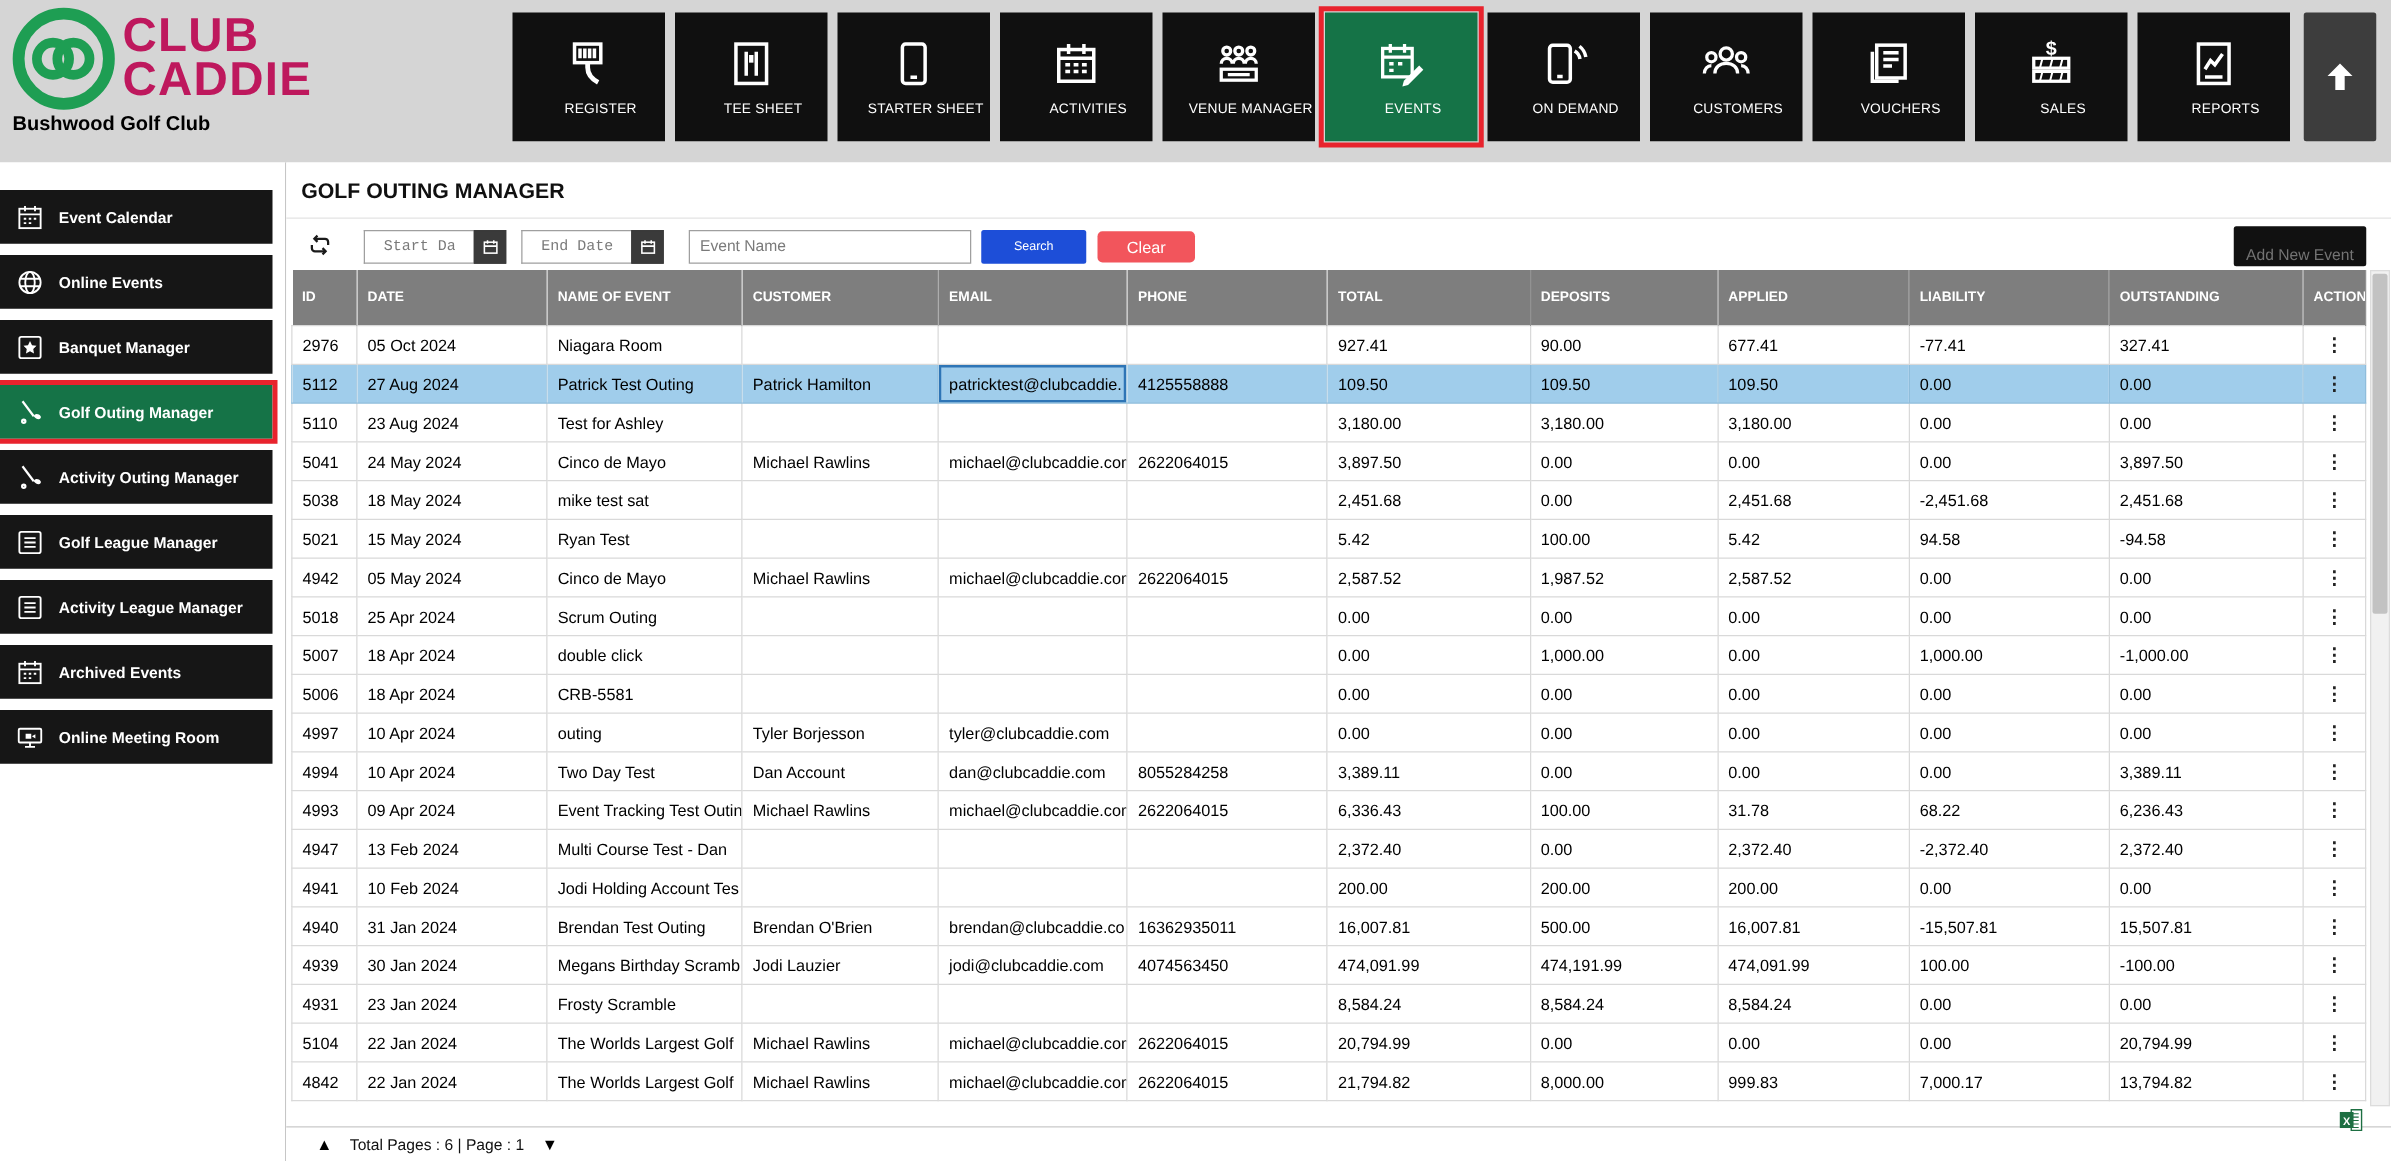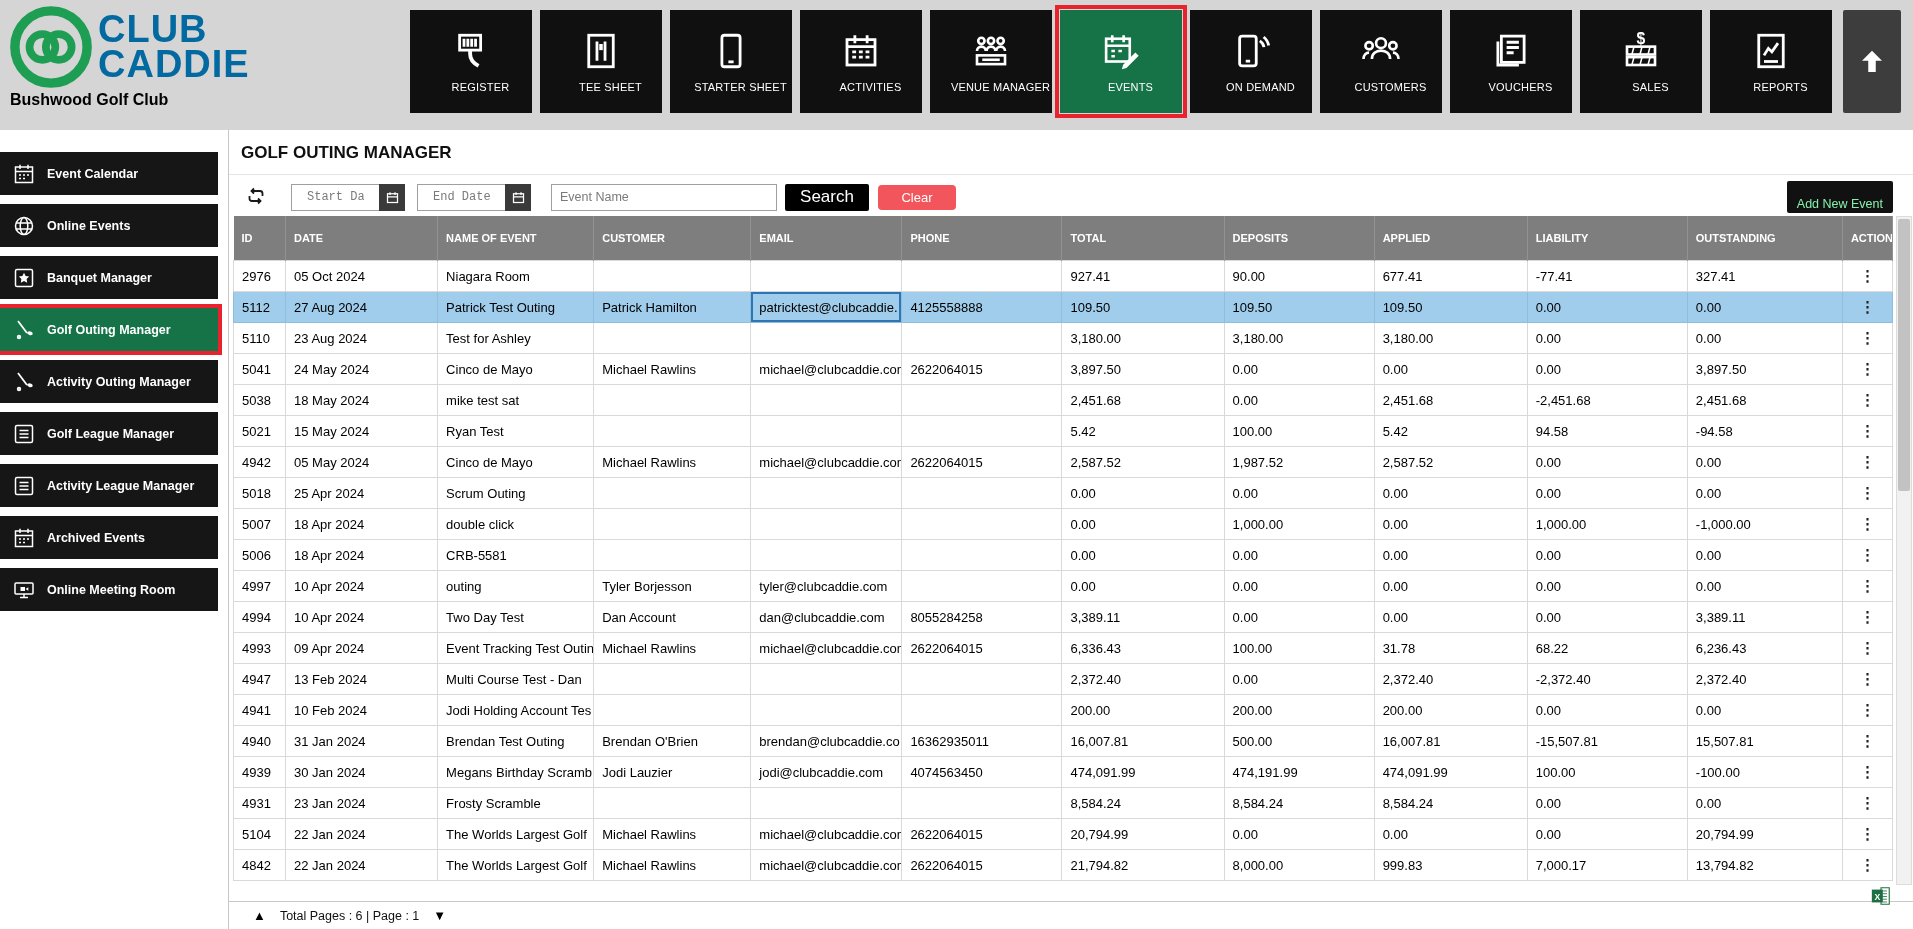--- a/index.html
+++ b/index.html
@@ -5,21 +5,21 @@
   * { margin:0; padding:0; box-sizing:border-box; }
   html,body { width:1913px; height:929px; overflow:hidden; background:#fff;
               font-family:"Liberation Sans", sans-serif; color:#111; }
   .stage { position:relative; width:1913px; height:929px; }
 
   
   .header { position:absolute; top:0; left:0; width:1913px; height:130px; background:#d5d5d5; }
   .logo-block { position:absolute; left:8px; top:4px; }
   .logo-row { display:flex; align-items:center; }
   .logo-svg { width:86px; height:86px; }
-  .logo-text { margin-left:4px; font-weight:bold; font-size:38px; line-height:0.92; letter-spacing:1px; color:#0369a1; }
+  .logo-text { margin-left:4px; font-weight:bold; font-size:38px; line-height:0.92; letter-spacing:1px; color:#be185d; }
   .club-name { font-size:16px; font-weight:bold; margin-top:1px; margin-left:2px; color:#000; }
 
   .nav { position:absolute; left:410px; top:10px; display:flex; gap:8px; }
   .nav-btn { width:122px; height:103px; background:#101010; color:#fff; display:flex;
              flex-direction:column; align-items:center; justify-content:center; gap:9px; cursor:pointer; }
   .nav-btn svg { width:42px; height:42px; }
   .nav-label { font-size:11px; letter-spacing:0.2px; white-space:nowrap;padding-left:19px; }
   .nav-btn.active { background:#157347; outline:4px solid #e8232d; outline-offset:1px; }
 
   .scroll-top-btn { position:absolute; right:12px; top:10px; width:58px; height:103px; background:#3d3d3d;
@@ -45,26 +45,26 @@
   .refresh-btn svg { width:24px; height:24px; }
   .date-field { display:flex; align-items:stretch; height:27px; margin-right:12px; }
   .date-field input { width:88px; height:27px; border:1px solid #9f9f9f; border-right:none; padding:0 15px;
                       font-size:12px; font-family:Liberation Mono, monospace; outline:none; }
   .cal-btn { width:26px; height:27px; background:#3a3a3a; border:1px solid #3a3a3a; display:flex;
              align-items:center; justify-content:center; cursor:pointer; }
   .cal-btn svg { width:15px; height:15px; }
   .name-input { width:226px; height:27px; border:1px solid #9f9f9f; padding:0 8px; font-size:12.5px;
                 font-family:"Liberation Sans", sans-serif; outline:none; margin-left:8px; margin-right:8px; }
   input::placeholder { color:#7a7a7a; }
-  .search-btn { width:84px; height:27px; background:#000000; color:#fff; border:none; font-size:17px;
+  .search-btn { width:84px; height:27px; background:#1d4ed8; color:#fff; border:none; font-size:10px;
                 font-family:"Liberation Sans", sans-serif; cursor:pointer; border-radius:2px; }
   .clear-btn { width:78px; height:25px; background:#f2555c; color:#fff; border:none; font-size:13px;
                font-family:"Liberation Sans", sans-serif; cursor:pointer; border-radius:4px; margin-left:9px; }
   .spacer { flex:1; }
-  .add-event-btn { height:28px; background:#111; color:#86efac; border:none; font-size:12.5px; padding:16px 10px;
+  .add-event-btn { height:28px; background:#111; color:#737373; border:none; font-size:12.5px; padding:16px 10px;
                    font-family:"Liberation Sans", sans-serif; cursor:pointer; border-radius:2px; }
 
   
   .table-wrap { position:absolute; top:86px; left:4px; width:1661px; }
   table { border-collapse:collapse; table-layout:fixed; width:1660px; }
   thead th { background:#7e7e7e; color:#fff; font-size:11px; font-weight:bold; text-align:left;
              height:29px; padding:16px 8px; border-right:1px solid #929292; white-space:nowrap; overflow:hidden; }
   tbody td { height:31px; background:#fff; border:1px solid #d9d9d9; padding:0 8px; font-size:13px;
              color:#000; white-space:nowrap; overflow:hidden; }
   tbody tr { cursor:pointer; }

